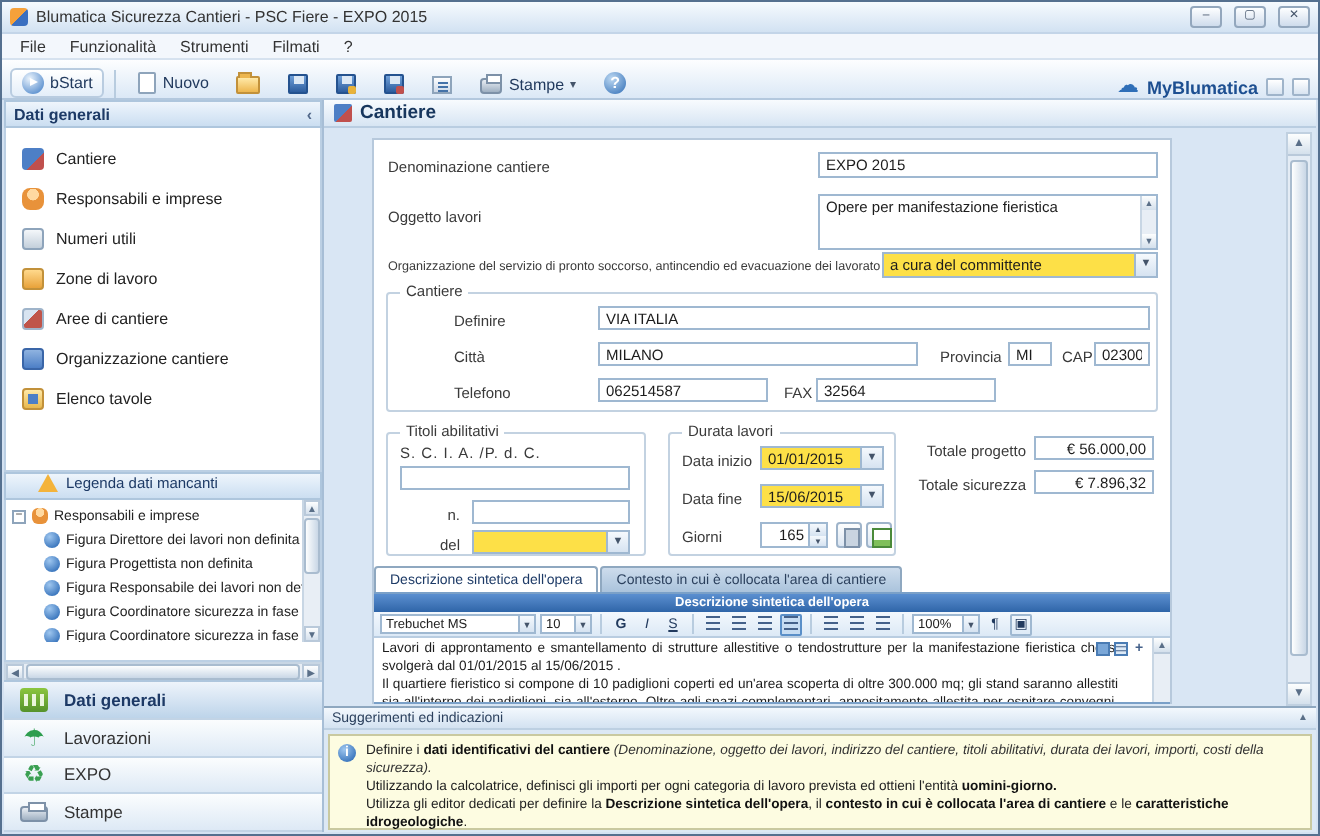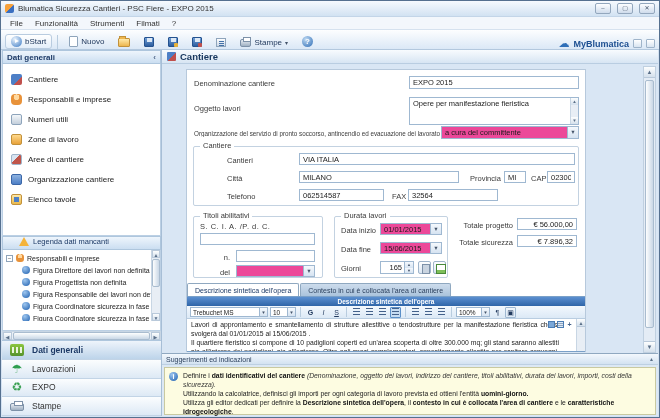--- a/index.html
+++ b/index.html
@@ -109,21 +109,21 @@
   .main-vscroll .sa.b { position:absolute; bottom:0; left:0; right:0; border-top:1px solid #b9c9da; border-bottom:none; }
   .main-vscroll .thumb { position:absolute; left:1px; right:1px; top:13px; height:248px; background:linear-gradient(90deg,#fdfefe,#c9d7e6); border:1px solid #a9bccf; border-radius:2px; }
 
   .form-panel { position:absolute; left:24px; top:19px; width:400px; height:283px; background:#fff; border:1px solid #b7c9dc; font-size:7.5px; }
   .flabel { position:absolute; color:#3a3a3a; }
   .fin { position:absolute; height:13px; border:1px solid #9fb8d1; background:#fff; font-family:"Liberation Sans",sans-serif; font-size:7.5px; color:#1c1c1c; padding:0 3px; }
   .fin.num { text-align:right; }
   .farea { position:absolute; border:1px solid #9fb8d1; background:#fff; font-family:"Liberation Sans",sans-serif; font-size:7.5px; color:#1c1c1c; padding:1px 10px 1px 3px; resize:none; overflow:hidden; }
   .mini-scroll { position:absolute; width:8px; border-left:1px solid #c8d6e4; background:#e8eef5; }
   .mini-scroll i { position:absolute; left:0; right:0; height:7px; font-style:normal; font-size:4.5px; text-align:center; line-height:7px; color:#5a6f88; background:linear-gradient(#fdfefe,#d4e0ec); }
-  .combo { position:absolute; height:13px; border:1px solid #9fb8d1; background:#ec4899; display:flex; align-items:center; }
+  .combo { position:absolute; height:13px; border:1px solid #9fb8d1; background:#fde047; display:flex; align-items:center; }
   .combo .val { flex:1; padding:0 3px; color:#1c1c1c; white-space:nowrap; overflow:hidden; }
   .combo .btn { width:11px; height:100%; border-left:1px solid #9fb8d1; background:linear-gradient(#f5f9fd,#d6e3f1); font-size:5.5px; color:#44546a; text-align:center; line-height:11px; flex:none; }
   .group { position:absolute; border:1px solid #c3d2e1; border-radius:2px; }
   .group > .legend { position:absolute; top:-6px; left:6px; background:#fff; padding:0 3px; color:#3a3a3a; font-size:7.5px; }
   .spin { position:absolute; height:13px; border:1px solid #9fb8d1; background:#fff; display:flex; }
   .spin .v { flex:1; text-align:right; padding:1px 2px; color:#1c1c1c; }
   .spin .ud { width:9px; border-left:1px solid #9fb8d1; display:flex; flex-direction:column; }
   .spin .ud span { flex:1; font-size:4px; line-height:5px; text-align:center; color:#44546a; background:linear-gradient(#f5f9fd,#d6e3f1); }
   .ibtn { position:absolute; width:13px; height:13px; border:1px solid #9fb4ca; border-radius:2px; background:linear-gradient(#fdfefe,#dce7f3); }
   .ibtn.calc::after { content:""; position:absolute; left:3px; top:2px; width:6px; height:8px; background:#c9d4e0; border:1px solid #7d91a8; }
@@ -349,21 +349,21 @@
           </span>
 
         <span class="flabel" style="left:7px; top:60px; width:246px; font-size:6.3px; white-space:nowrap; overflow:hidden;">Organizzazione del servizio di pronto soccorso, antincendio ed evacuazione dei lavoratori:</span>
         <div class="combo" style="left:254px; top:56px; width:138px;">
           <span class="val">a cura del committente</span>
           <span class="btn">▼</span>
         </div>
 
         <div class="group" style="left:6px; top:76px; width:386px; height:60px;">
           <span class="legend">Cantiere</span>
-          <span class="flabel" style="left:33px; top:9px;">Cantieri</span>
+          <span class="flabel" style="left:33px; top:9px;">Definire</span>
           <input class="fin" style="left: 105px; top: 6px; width: 276px; height: 12px;" value="VIA ITALIA">
           <span class="flabel" style="left:33px; top:27px;">Città</span>
           <input class="fin" style="left: 105px; top: 24px; width: 160px; height: 12px;" value="MILANO">
           <span class="flabel" style="left:276px; top:27px;">Provincia</span>
           <input class="fin" style="left: 310px; top: 24px; width: 22px; height: 12px;" value="MI">
           <span class="flabel" style="left:337px; top:27px;">CAP</span>
           <input class="fin" style="left: 353px; top: 24px; width: 28px; height: 12px;" value="02300">
           <span class="flabel" style="left:33px; top:45px;">Telefono</span>
           <input class="fin" style="left: 105px; top: 42px; width: 85px; height: 12px;" value="062514587">
           <span class="flabel" style="left:198px; top:45px;">FAX</span>

